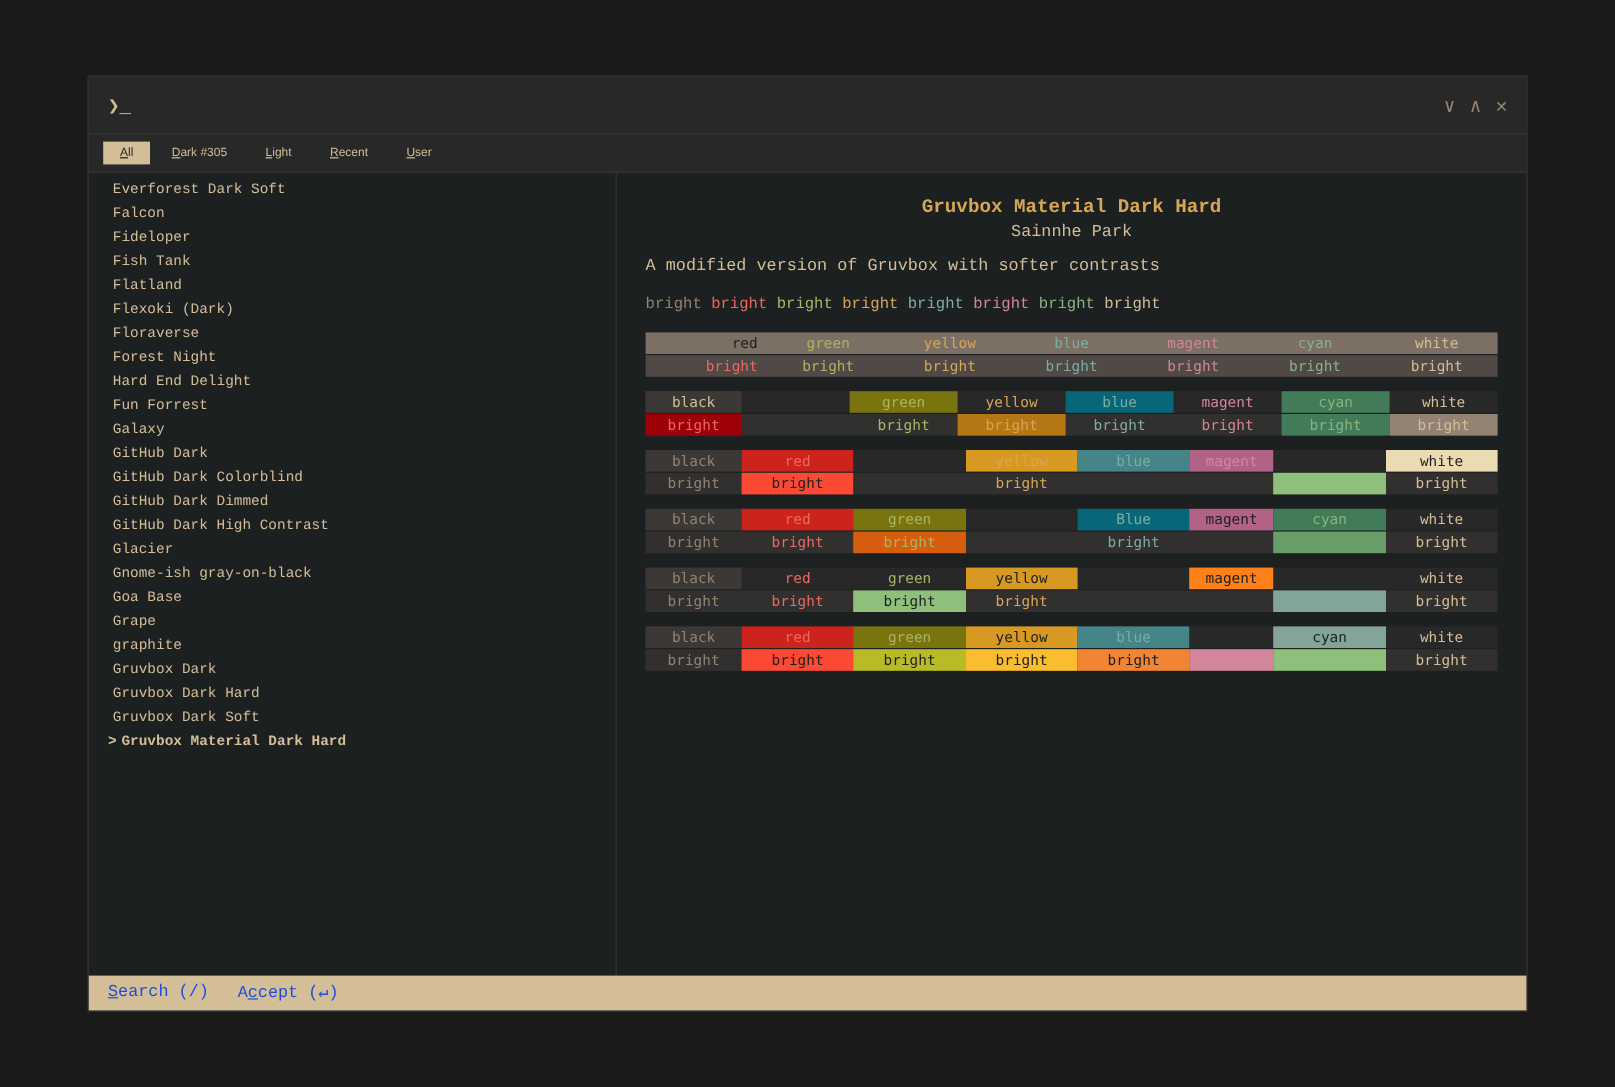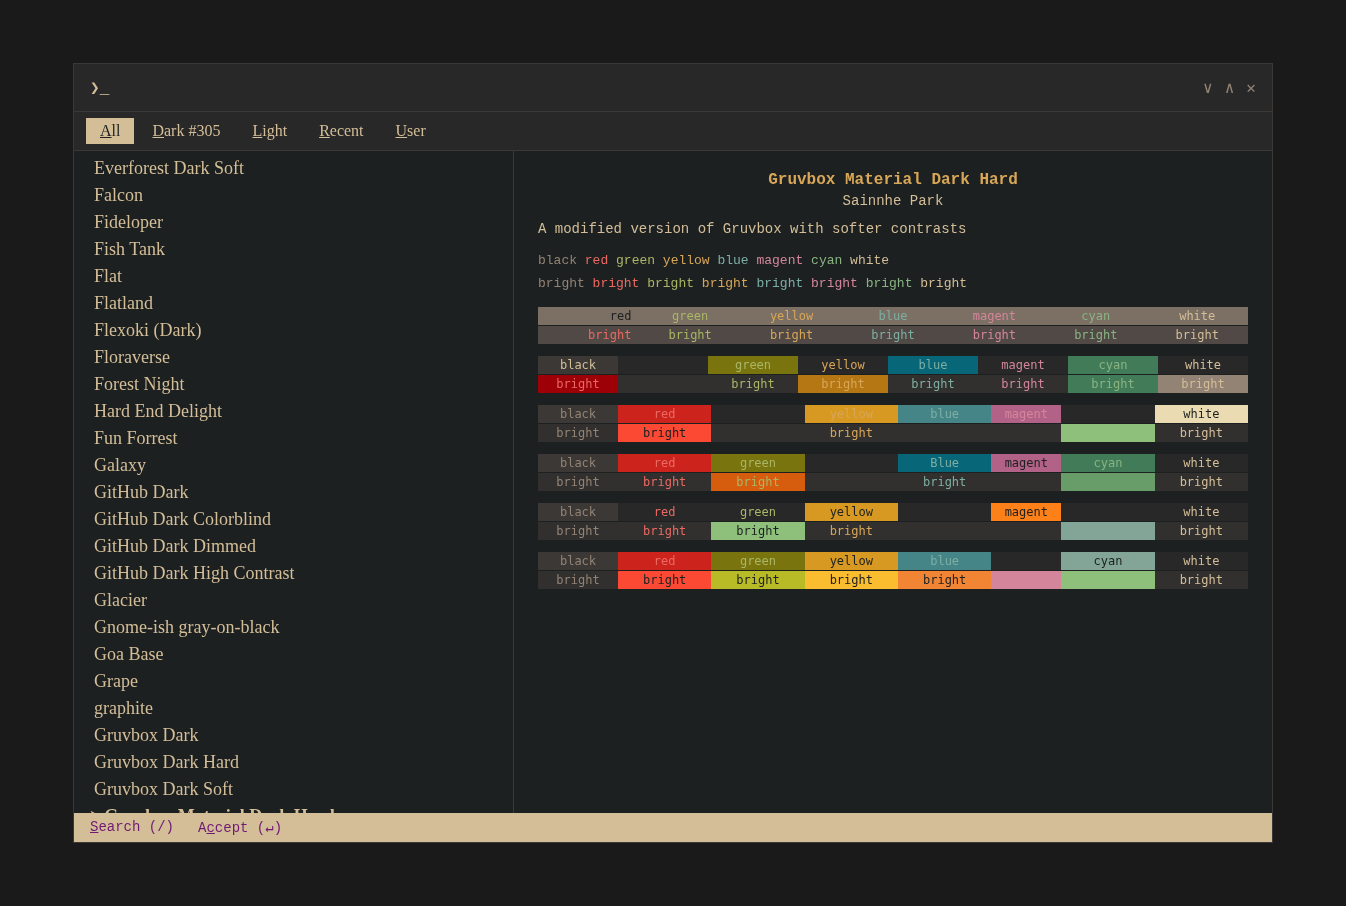--- a/index.html
+++ b/index.html
@@ -59,24 +59,24 @@
     .tabs-bar {
       background: #282828;
       display: flex;
       align-items: center;
       padding: 6px 12px;
       gap: 4px;
       border-bottom: 1px solid #3c3836;
     }
     .tab {
       padding: 4px 14px;
-      font-size: 16px;
+      font-size: 10px;
       cursor: pointer;
       color: #d4be98;
-      font-family: Liberation Serif, serif;
+      font-family: Liberation Sans, sans-serif;
     }
     .tab.active {
       background: #d4be98;
       color: #1d2021;
     }
     .tab .underline-char {
       text-decoration: underline;
     }
     .content-area {
       display: flex;
@@ -88,24 +88,24 @@
       border-right: 1px solid #3c3836;
       overflow-y: auto;
       padding: 4px 0;
       background: #1d2021;
     }
     .theme-list::-webkit-scrollbar { width: 4px; }
     .theme-list::-webkit-scrollbar-track { background: #1d2021; }
     .theme-list::-webkit-scrollbar-thumb { background: #504945; }
     .list-item {
       padding: 3px 16px;
-      font-size: 18px;
+      font-size: 12px;
       color: #d4be98;
       cursor: pointer;
-      font-family: Liberation Serif, serif;
+      font-family: Liberation Mono, monospace;
       white-space: nowrap;
     }
     .list-item.selected {
       color: #d4be98;
       font-weight: bold;
     }
     .list-item.selected::before {
       content: '>';
       margin-right: 4px;
     }
@@ -138,21 +138,21 @@
       margin-bottom: 12px;
     }
     .preview-description {
       font-size: 14px;
       color: #d4be98;
       font-family: 'Courier New', Courier, monospace;
       margin-bottom: 16px;
     }
     .statusbar {
       background: #d4be98;
-      color: #701a75;
+      color: #1d4ed8;
       padding: 6px 16px;
       font-size: 14px;
       font-family: 'Courier New', Courier, monospace;
       display: flex;
       gap: 24px;
     }
     .statusbar-item .underline-char {
       text-decoration: underline;
     }
 
@@ -192,21 +192,20 @@
     <div class="tab"><span class="underline-char">U</span>ser</div>
   </div>
 
   <div class="content-area">
 
     <div class="theme-list">
       <div class="list-item">Everforest Dark Soft</div>
       <div class="list-item">Falcon</div>
       <div class="list-item">Fideloper</div>
       <div class="list-item">Fish Tank</div>
-      <div class="list-item">Flat</div>
       <div class="list-item">Flatland</div>
       <div class="list-item">Flexoki (Dark)</div>
       <div class="list-item">Floraverse</div>
       <div class="list-item">Forest Night</div>
       <div class="list-item">Hard End Delight</div>
       <div class="list-item">Fun Forrest</div>
       <div class="list-item">Galaxy</div>
       <div class="list-item">GitHub Dark</div>
       <div class="list-item">GitHub Dark Colorblind</div>
       <div class="list-item">GitHub Dark Dimmed</div>
@@ -220,30 +219,20 @@
       <div class="list-item">Gruvbox Dark Hard</div>
       <div class="list-item">Gruvbox Dark Soft</div>
       <div class="list-item selected">Gruvbox Material Dark Hard</div>
     </div>
 
     <div class="theme-preview">
       <div class="preview-title">Gruvbox Material Dark Hard</div>
       <div class="preview-author">Sainnhe Park</div>
       <div class="preview-description">A modified version of Gruvbox with softer contrasts</div>
 
-      <div class="preview-colors-normal">
-        <span style="color:#928374;">black </span>
-        <span style="color:#ea6962;">red </span>
-        <span style="color:#a9b665;">green </span>
-        <span style="color:#d8a657;">yellow </span>
-        <span style="color:#7daea3;">blue </span>
-        <span style="color:#d3869b;">magent </span>
-        <span style="color:#89b482;">cyan </span>
-        <span style="color:#d4be98;">white</span>
-      </div>
       <div class="preview-colors-normal" style="margin-bottom:16px;">
         <span style="color:#928374;">bright </span>
         <span style="color:#ea6962;">bright </span>
         <span style="color:#a9b665;">bright </span>
         <span style="color:#d8a657;">bright </span>
         <span style="color:#7daea3;">bright </span>
         <span style="color:#d3869b;">bright </span>
         <span style="color:#89b482;">bright </span>
         <span style="color:#d4be98;">bright</span>
       </div>

